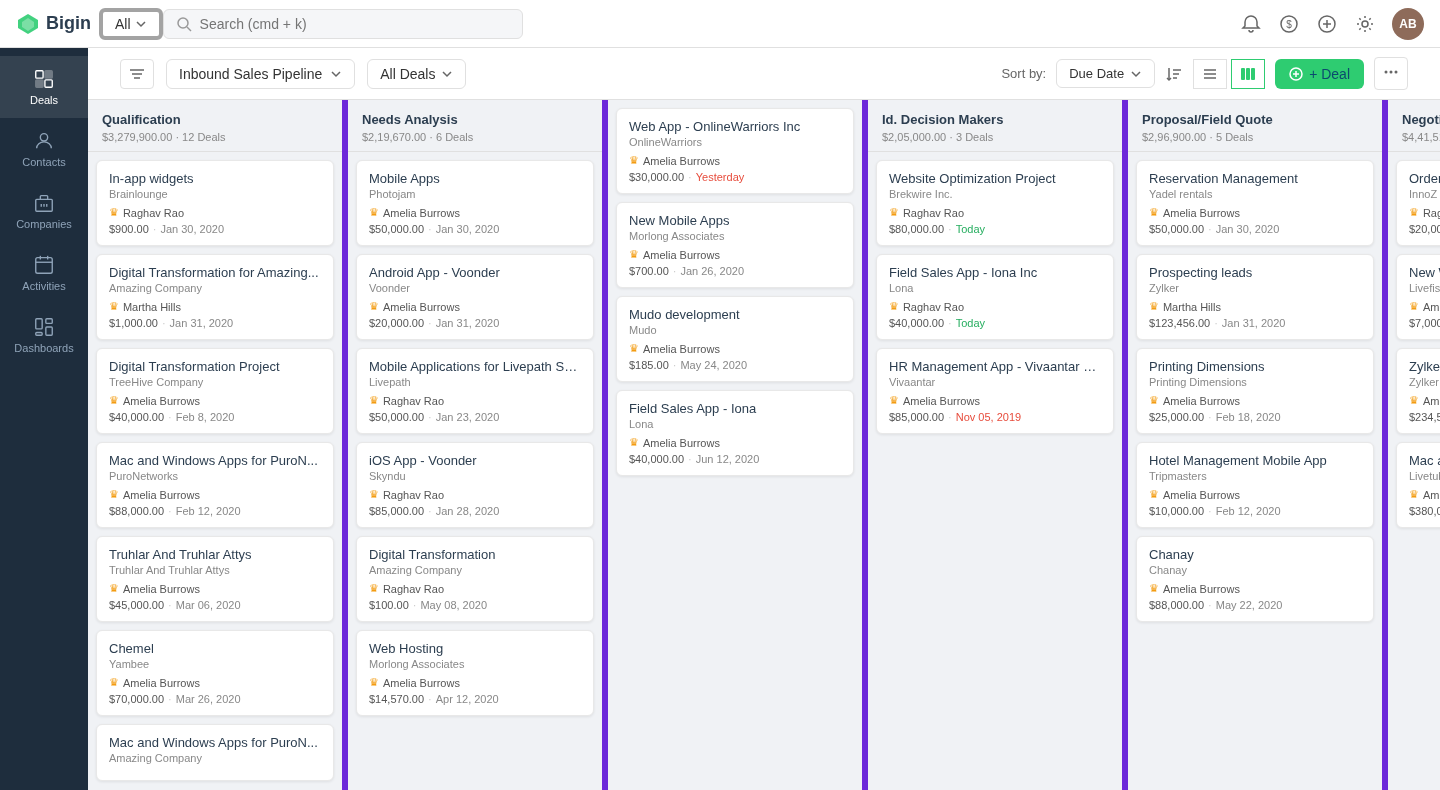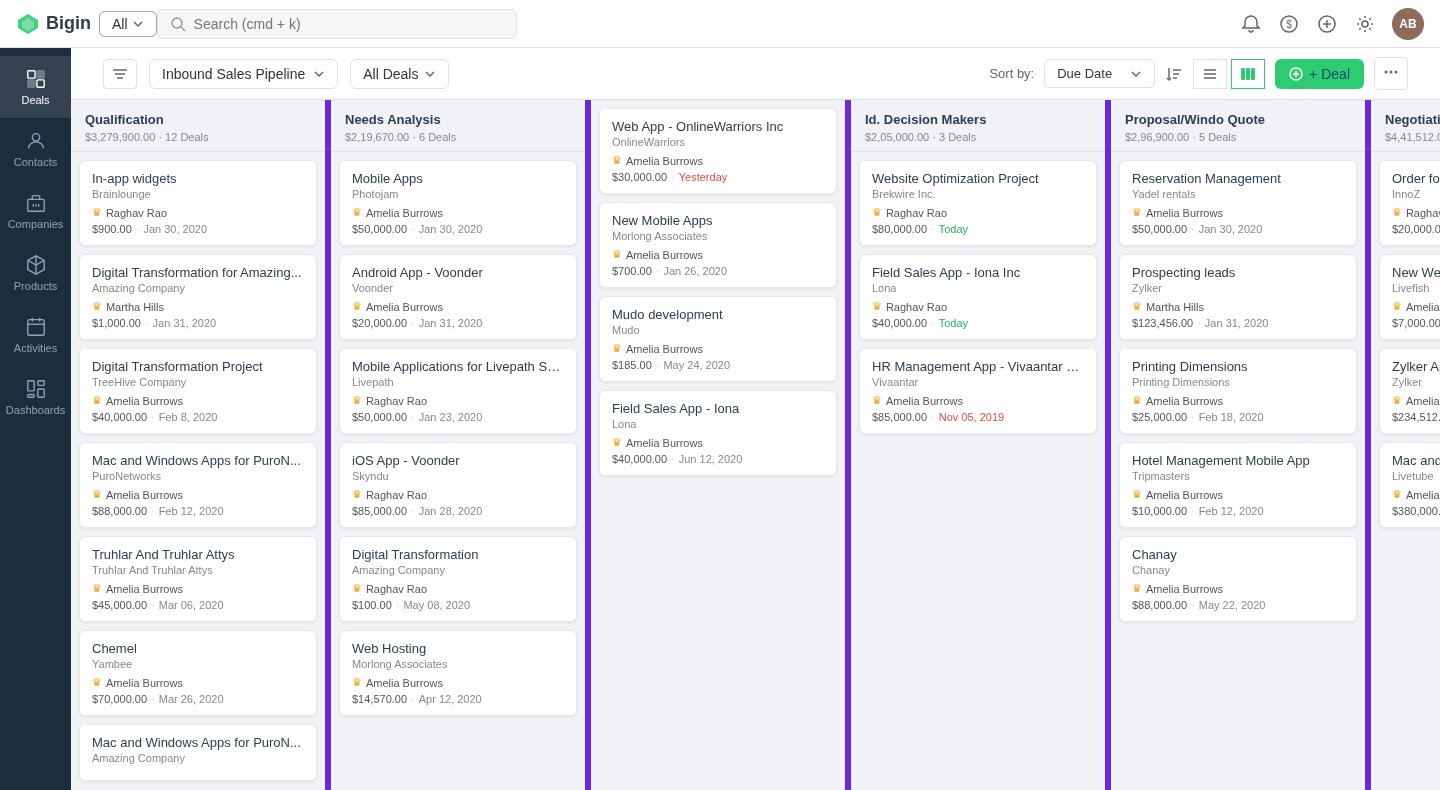--- a/index.html
+++ b/index.html
@@ -23,30 +23,30 @@
       border-radius: 6px; padding: 6px 12px; gap: 8px; flex: 1; max-width: 360px;
     }
     .search-input { border: none; background: transparent; outline: none; font-size: 14px; color: #666; flex: 1; }
     .nav-icons { margin-left: auto; display: flex; align-items: center; gap: 16px; }
     .nav-icon { width: 22px; height: 22px; cursor: pointer; color: #666; display: flex; align-items: center; justify-content: center; }
     .avatar { width: 32px; height: 32px; border-radius: 50%; background: #8e6b5a; display: flex; align-items: center; justify-content: center; color: #fff; font-size: 12px; font-weight: 600; }
 
     
     .all-select {
       display: flex; align-items: center; gap: 4px; padding: 4px 12px;
-      background: #fff; border: 1px solid #a3a3a3; border-radius: 6px;
+      background: #fff; border: 4px solid #a3a3a3; border-radius: 6px;
       font-size: 14px; cursor: pointer; color: #333;
     }
 
     
     .app-layout { display: flex; height: calc(100vh - 48px); }
 
     
     .sidebar {
-      width: 71px; background: #1e2d3d; display: flex; flex-direction: column;
+      width: 88px; background: #1e2d3d; display: flex; flex-direction: column;
       align-items: center; padding: 8px 0;
     }
     .sidebar-item {
       display: flex; flex-direction: column; align-items: center; justify-content: center;
       width: 100%; padding: 12px 4px; cursor: pointer; color: #8fa3b8; font-size: 11px; gap: 4px;
     }
     .sidebar-item.active { color: #fff; background: rgba(255,255,255,0.1); }
     .sidebar-item svg { width: 22px; height: 22px; }
 
     
@@ -63,21 +63,21 @@
       font-weight: 500; color: #333; cursor: pointer; background: #fff;
     }
     .deals-filter {
       display: flex; align-items: center; gap: 6px; padding: 6px 12px;
       border: 1px solid #e0e0e0; border-radius: 6px; font-size: 14px;
       color: #333; cursor: pointer; background: #fff;
     }
     .toolbar-right { margin-left: auto; display: flex; align-items: center; gap: 10px; }
     .sort-label { font-size: 13px; color: #666; }
     .sort-select {
-      display: flex; align-items: center; gap: 18px; padding: 6px 12px;
+      display: flex; align-items: center; gap: 6px; padding: 6px 12px;
       border: 1px solid #e0e0e0; border-radius: 6px; font-size: 13px;
       color: #333; cursor: pointer; background: #fff;
     }
     .sort-direction { cursor: pointer; color: #666; display: flex; align-items: center; }
     .view-toggle { display: flex; gap: 4px; }
     .view-btn { padding: 6px 8px; border: 1px solid #e0e0e0; background: #fff; cursor: pointer; color: #666; display: flex; align-items: center; }
     .view-btn.active { color: #2ecc71; border-color: #2ecc71; }
     .add-deal-btn {
       display: flex; align-items: center; gap: 6px; padding: 7px 14px;
       background: #2ecc71; color: #0c4a6e; border: none; border-radius: 6px;
@@ -200,27 +200,20 @@
     </div>
     <div class="sidebar-item">
       <svg viewBox="0 0 24 24" fill="none">
           <rect x="3" y="8" width="18" height="13" rx="1" stroke="#8fa3b8" stroke-width="1.5"></rect>
           <path d="M8 8V5a1 1 0 0 1 1-1h6a1 1 0 0 1 1 1v3" stroke="#8fa3b8" stroke-width="1.5"></path>
           <line x1="9" y1="13" x2="9" y2="16" stroke="#8fa3b8" stroke-width="1.5"></line>
           <line x1="12" y1="13" x2="12" y2="16" stroke="#8fa3b8" stroke-width="1.5"></line>
           <line x1="15" y1="13" x2="15" y2="16" stroke="#8fa3b8" stroke-width="1.5"></line>
         </svg>
       <span>Companies</span>
-    </div>
-    <div class="sidebar-item">
-      <svg viewBox="0 0 24 24" fill="none">
-          <path d="M12 2l9 5v10L12 22 3 17V7z" stroke="#8fa3b8" stroke-width="1.5"></path>
-          <path d="M12 2v20M3 7l9 5 9-5" stroke="#8fa3b8" stroke-width="1.5"></path>
-        </svg>
-      <span>Products</span>
     </div>
     <div class="sidebar-item">
       <svg viewBox="0 0 24 24" fill="none">
           <rect x="3" y="4" width="18" height="17" rx="2" stroke="#8fa3b8" stroke-width="1.5"></rect>
           <line x1="3" y1="9" x2="21" y2="9" stroke="#8fa3b8" stroke-width="1.5"></line>
           <line x1="8" y1="2" x2="8" y2="6" stroke="#8fa3b8" stroke-width="1.5"></line>
           <line x1="16" y1="2" x2="16" y2="6" stroke="#8fa3b8" stroke-width="1.5"></line>
         </svg>
       <span>Activities</span>
     </div>
@@ -515,21 +508,21 @@
                 <span class="crown-icon">♛</span>
                 <span>Amelia Burrows</span>
               </div>
               <div class="deal-footer"><span class="amount">$85,000.00</span><span class="dot">·</span><span class="date overdue">Nov 05, 2019</span></div>
             </div>
           </div>
         </div>
         <div class="kanban-column">
           <div class="column-header-wrap">
             <div class="column-header">
-              <div class="column-title">Proposal/Windo Quote</div>
+              <div class="column-title">Proposal/Field Quote</div>
               <div class="column-meta">$2,96,900.00  ·  5 Deals</div>
             </div>
           </div>
           <div class="column-cards">
             <div class="deal-card">
               <div class="deal-title">Reservation Management</div>
               <div class="deal-company">Yadel rentals</div>
               <div class="deal-owner">
                 <span class="crown-icon">♛</span>
                 <span>Amelia Burrows</span>

